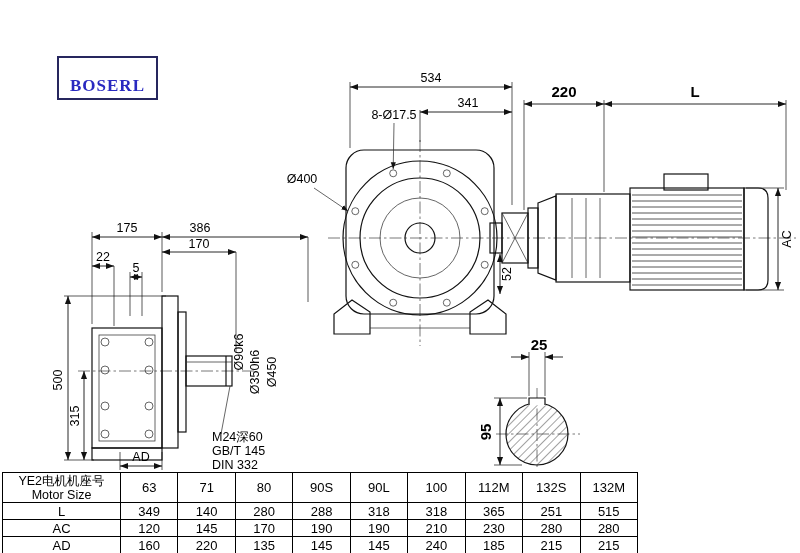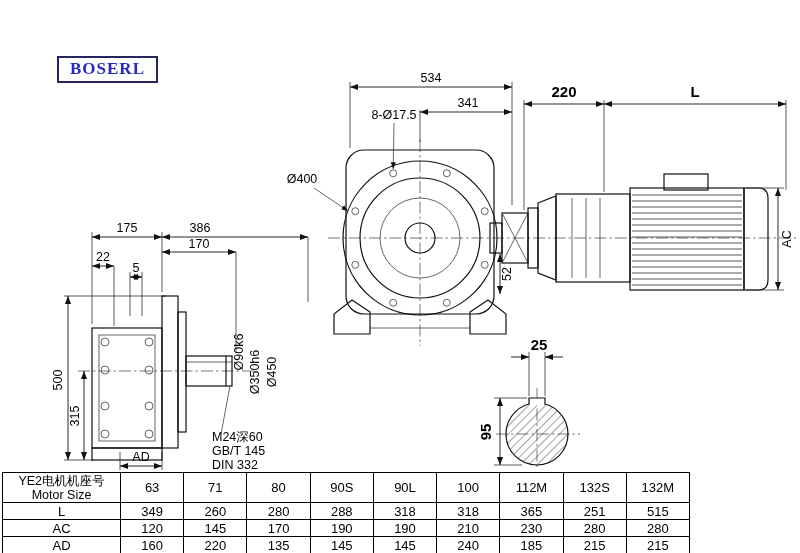--- a/index.html
+++ b/index.html
@@ -4,35 +4,35 @@
 <style>
   * { box-sizing: border-box; margin: 0; padding: 0; }
   html, body { width: 800px; height: 553px; background: #fff; }
   body { font-family: "Liberation Sans", "DejaVu Sans", sans-serif; }
   .screen { position: relative; width: 800px; height: 553px; background: #fff; overflow: hidden; }
 
   .page-title { position: absolute; left: 6px; top: 4px; font-size: 23px; font-weight: bold;
                 color: #f10c0c; letter-spacing: 0.5px; white-space: nowrap; }
 
   .brand-box { position: absolute; left: 57px; top: 56px; border: 2px solid #26265e;
-               padding: 1px 11px 2px; background: #fff; }
+               padding: 18px 11px 2px; background: #fff; }
   .brand-text { font-family: "Liberation Serif", "DejaVu Serif", serif; font-size: 17px;
                 font-weight: bold; color: #2929c0; letter-spacing: 1px; }
 
   svg.drawing { position: absolute; left: 0; top: 0; }
   .ol   { fill: none; stroke: #111; stroke-width: 1.2; }
   .thin { fill: none; stroke: #333; stroke-width: 0.75; }
   .cl line { stroke: #555; stroke-width: 0.8; stroke-dasharray: 12 3 2.5 3; }
   .dim  { stroke: #111; stroke-width: 0.9; fill: none; }
   .ext  { stroke: #111; stroke-width: 0.7; fill: none; }
   svg text { font-family: "Liberation Sans", "DejaVu Sans", sans-serif; font-size: 12.5px; fill: #000; }
   svg text.big { font-size: 15px; font-weight: bold; }
   svg text.rot { font-size: 12.5px; }
 
-  .dim-table { position: absolute; left: 2px; top: 472px; width: 688px;
+  .dim-table { position: absolute; left: 2px; top: 472px; width: 636px;
                border-collapse: collapse; table-layout: fixed; background: #fff; }
   .dim-table th, .dim-table td { border: 1px solid #000; text-align: center; vertical-align: middle;
                font-size: 13px; font-weight: normal; color: #000; padding: 0; }
   .dim-table tr { height: 17px; }
   .dim-table tr.hdr { height: 30px; }
   .hdr-cn, .hdr-en { font-size: 12.5px; line-height: 14px; }
   col.c0 { width: 118px; }
 </style>
 </head>
 <body>
@@ -237,21 +237,21 @@
         <th>90S</th>
         <th>90L</th>
         <th>100</th>
         <th>112M</th>
         <th>132S</th>
         <th>132M</th>
       </tr>
       <tr>
         <td>L</td>
         <td>349</td>
-        <td>260</td>
+        <td>140</td>
         <td>280</td>
         <td>288</td>
         <td>318</td>
         <td>318</td>
         <td>365</td>
         <td>251</td>
         <td>515</td>
       </tr>
       <tr>
         <td>AC</td>

